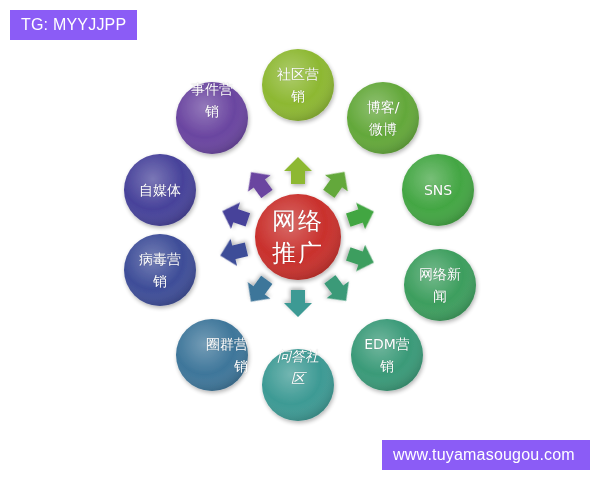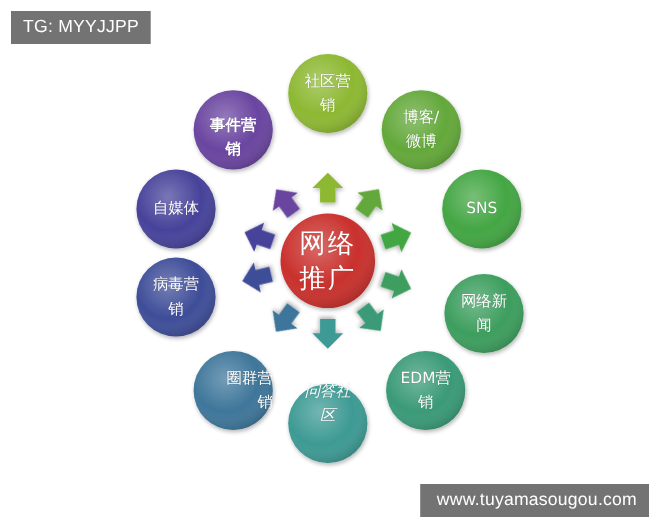--- a/index.html
+++ b/index.html
@@ -1,26 +1,26 @@
 <!DOCTYPE html>
 <html><head>
 <meta charset="utf-8">
 <style>
   html, body { margin: 0; padding: 0; }
   body {
     width: 600px; height: 480px; background: #ffffff; position: relative; overflow: hidden;
     font-family: "DejaVu Sans", "Liberation Sans", sans-serif;
   }
   .tag {
-    position: absolute; background: #737373; color: #ffffff;
+    position: absolute; background: #8b5cf6; color: #ffffff;
     font-family: "Liberation Sans", sans-serif; font-size: 16px;
     line-height: 30px; padding: 0 11px; letter-spacing: 0.2px;
   }
   #tag-tl { left: 10px; top: 10px; height: 30px; }
-  #tag-br { left: 382px; top: 440px; height: 30px; width: 186px; text-align: right; }
+  #tag-br { left: 382px; top: 440px; height: 30px; width: 186px; text-align: left; }
   svg#diagram { position: absolute; left: 0; top: 0; }
   .circle-label {
     position: absolute; color: #ffffff; text-align: center;
     display: flex; flex-direction: column; align-items: center; justify-content: center;
     font-size: 14px; line-height: 22px; pointer-events: none;
     text-shadow: 0 0 1px rgba(0,0,0,0.25);
   }
   .center-label { font-size: 24px; line-height: 32px; letter-spacing: 2px; }
 </style>
 </head>
@@ -143,17 +143,17 @@
       <span>圈群营</span>
       <span>销</span>
     </div>
     <div class="circle-label " style="left: 124px; top: 234px; width: 72px; height: 72px;">
       <span>病毒营</span>
       <span>销</span>
     </div>
     <div class="circle-label " style="left: 124px; top: 154px; width: 72px; height: 72px;">
       <span>自媒体</span>
     </div>
-    <div class="circle-label " style="left: 176px; top: 89px; width: 72px; height: 72px; font-weight: bold;">
+    <div class="circle-label " style="left: 176px; top: 64px; width: 72px; height: 72px;">
       <span>事件营</span>
       <span>销</span>
     </div>
   </div>
 
 </body></html>

